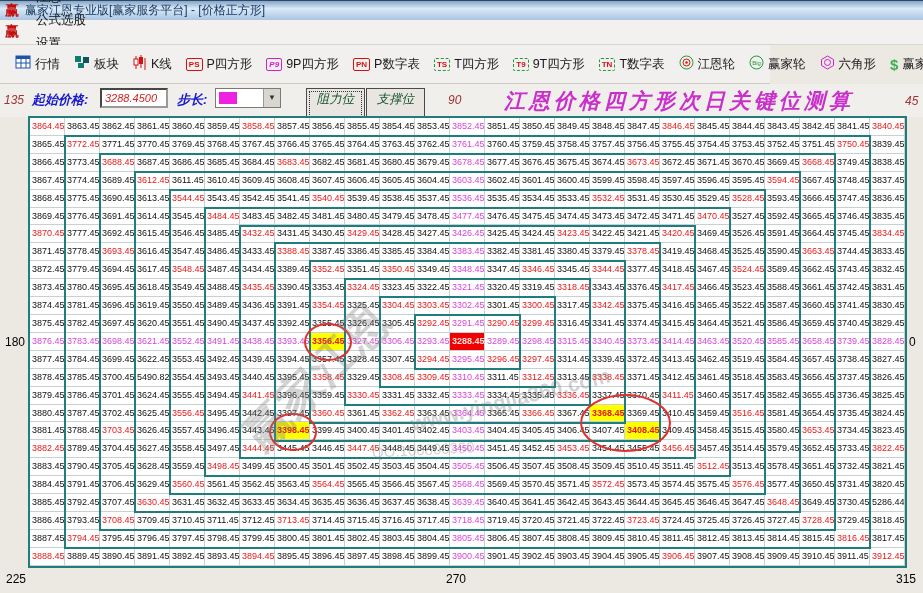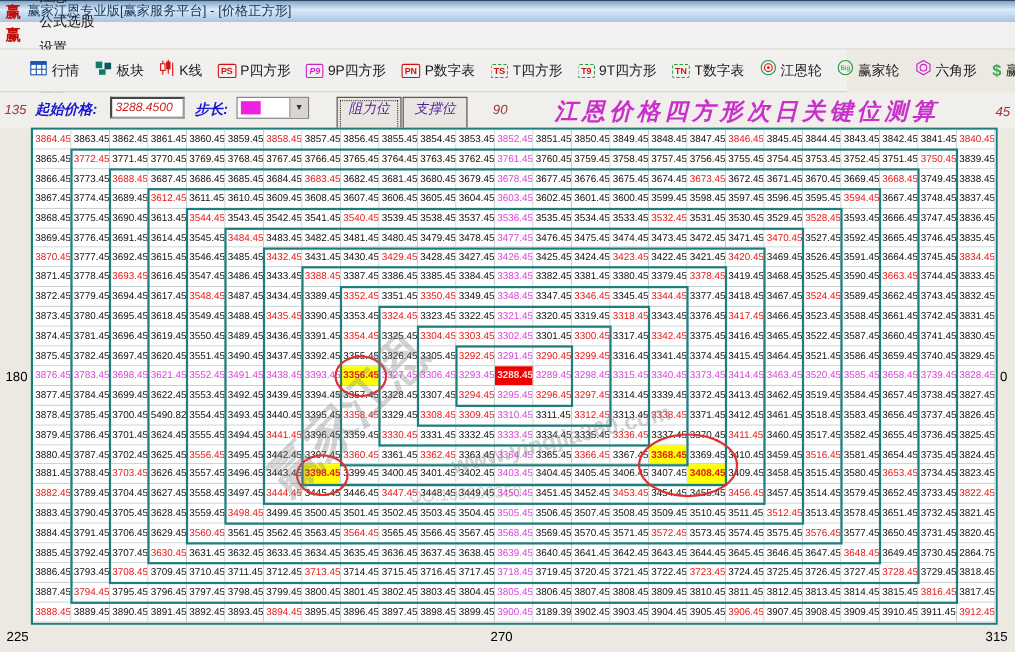--- a/index.html
+++ b/index.html
@@ -14,21 +14,21 @@
   .titlebar .title { color:#16365c; font-size:12px; }
 
   
   .menubar { position:absolute; left:0; top:20px; width:923px; height:25px;
     background:#f2f1ef; border-bottom:1px solid #d8d6d0; display:flex; align-items:center; }
   .menubar .logo { color:#c40f0f; font-weight:bold; font-size:14px; margin:0 8px 0 5px; }
   .menu-item { font-size:12.5px; color:#111; padding:3px 9px; cursor:default; }
 
   
   .toolbar { position:absolute; left:0; top:45px; width:770px; height:39px;
-    background:#f1f0ee; border-bottom:1px solid #cfccc6; display:flex; align-items:center; padding-left:20px; }
+    background:#f1f0ee; border-bottom:1px solid #cfccc6; display:flex; align-items:center; padding-left:8px; }
   .tool-item { display:flex; align-items:center; gap:4px; padding:0 7px; height:28px; }
   .tool-item .tlabel { font-size:12.5px; color:#1a1a1a; white-space:nowrap; }
   .badge { display:inline-block; font-size:8px; font-weight:bold; line-height:11px; padding:0 2px;
     border:1px solid; border-radius:2px; }
   .b-red   { color:#d41111; border-color:#d41111; }
   .b-mag   { color:#cc22cc; border-color:#cc22cc;font-style:italic; }
   .b-green { color:#d41111; border-color:#1f9b3a; border-style:dashed; }
   .dollar  { color:#3fae53; font-weight:bold; font-size:15px; }
 
   
@@ -36,21 +36,21 @@
   .angle-label { position:absolute; color:#a03434; font-size:12px; }
   .ctl-label { position:absolute; color:#1818cc; font-weight:bold; font-size:13px; top:7px; }
   .price-input { position:absolute; left:100px; top:4px; width:68px; height:20px;
     border:2px inset #9a9a9a; background:#fff; color:#cc2222; font-size:11px; padding:2px 0 0 3px; }
   .combo { position:absolute; left:215px; top:4px; width:66px; height:20px; background:#fff;
     border:1px solid #7a7a7a; }
   .combo .swatch { position:absolute; left:3px; top:3px; width:18px; height:12px; background:#f020e0; }
   .combo .drop { position:absolute; right:0; top:0; width:17px; height:18px; background:#d9d6d0;
     border-left:1px solid #9a9a9a; text-align:center; font-size:8px; color:#333; line-height:18px; }
   .gbtn { position:absolute; top:4px; width:59px; height:36px; background:#e9e6e1;
-    border:1px solid #4a4a4a; font-size:12.5px; color:#4c1d95; text-align:center; line-height:20px;
+    border:1px solid #4a4a4a; font-size:12.5px; color:#14532d; text-align:center; line-height:20px;
     font-family:"Liberation Sans",sans-serif; }
   .gbtn.focused { outline:1px dotted #333; outline-offset:-4px; }
   .heading { position:absolute; left:504px; top:3px; color:#cb2fcb; font-size:21px; font-weight:bold;
     letter-spacing:4px; white-space:nowrap; }
 
   
   .square { position:absolute; left:28px; top:116px; border:2px solid #1f7d7d; background:#fff;
     width:879px; height:452px; }
   .gcells { position:absolute; left:0; top:0; display:grid;
     grid-template-columns:repeat(25,35px); grid-template-rows:repeat(25,17.92px); }
@@ -739,21 +739,21 @@
       <div class="cell">3641.45</div>
       <div class="cell">3642.45</div>
       <div class="cell">3643.45</div>
       <div class="cell">3644.45</div>
       <div class="cell">3645.45</div>
       <div class="cell">3646.45</div>
       <div class="cell">3647.45</div>
       <div class="cell angle">3648.45</div>
       <div class="cell">3649.45</div>
       <div class="cell">3730.45</div>
-      <div class="cell">2864.75</div>
+      <div class="cell">5286.44</div>
       <div class="cell">3886.45</div>
       <div class="cell">3793.45</div>
       <div class="cell angle">3708.45</div>
       <div class="cell">3709.45</div>
       <div class="cell">3710.45</div>
       <div class="cell">3711.45</div>
       <div class="cell">3712.45</div>
       <div class="cell angle">3713.45</div>
       <div class="cell">3714.45</div>
       <div class="cell">3715.45</div>
@@ -803,21 +803,21 @@
       <div class="cell">3891.45</div>
       <div class="cell">3892.45</div>
       <div class="cell">3893.45</div>
       <div class="cell angle">3894.45</div>
       <div class="cell">3895.45</div>
       <div class="cell">3896.45</div>
       <div class="cell">3897.45</div>
       <div class="cell">3898.45</div>
       <div class="cell">3899.45</div>
       <div class="cell cardinal">3900.45</div>
-      <div class="cell">3189.39</div>
+      <div class="cell">3901.45</div>
       <div class="cell">3902.45</div>
       <div class="cell">3903.45</div>
       <div class="cell">3904.45</div>
       <div class="cell">3905.45</div>
       <div class="cell angle">3906.45</div>
       <div class="cell">3907.45</div>
       <div class="cell">3908.45</div>
       <div class="cell">3909.45</div>
       <div class="cell">3910.45</div>
       <div class="cell">3911.45</div>

